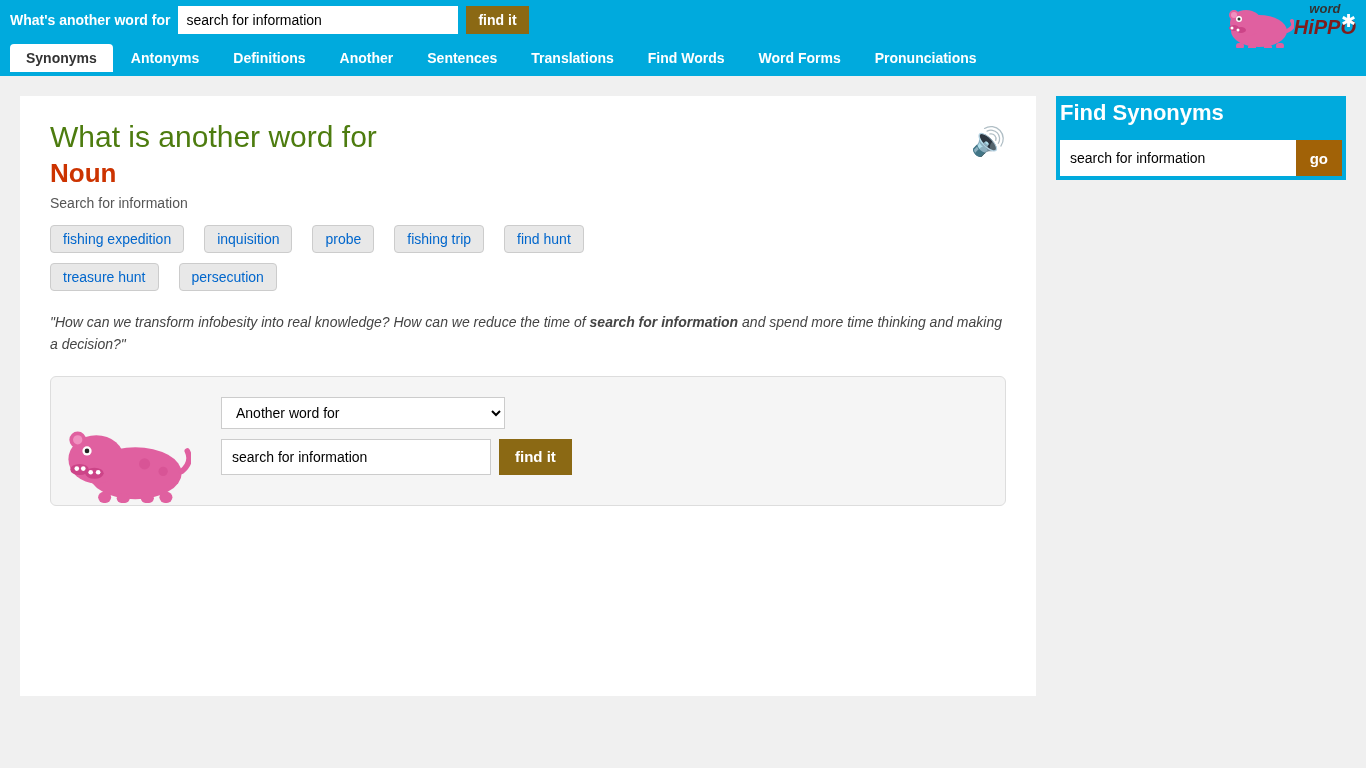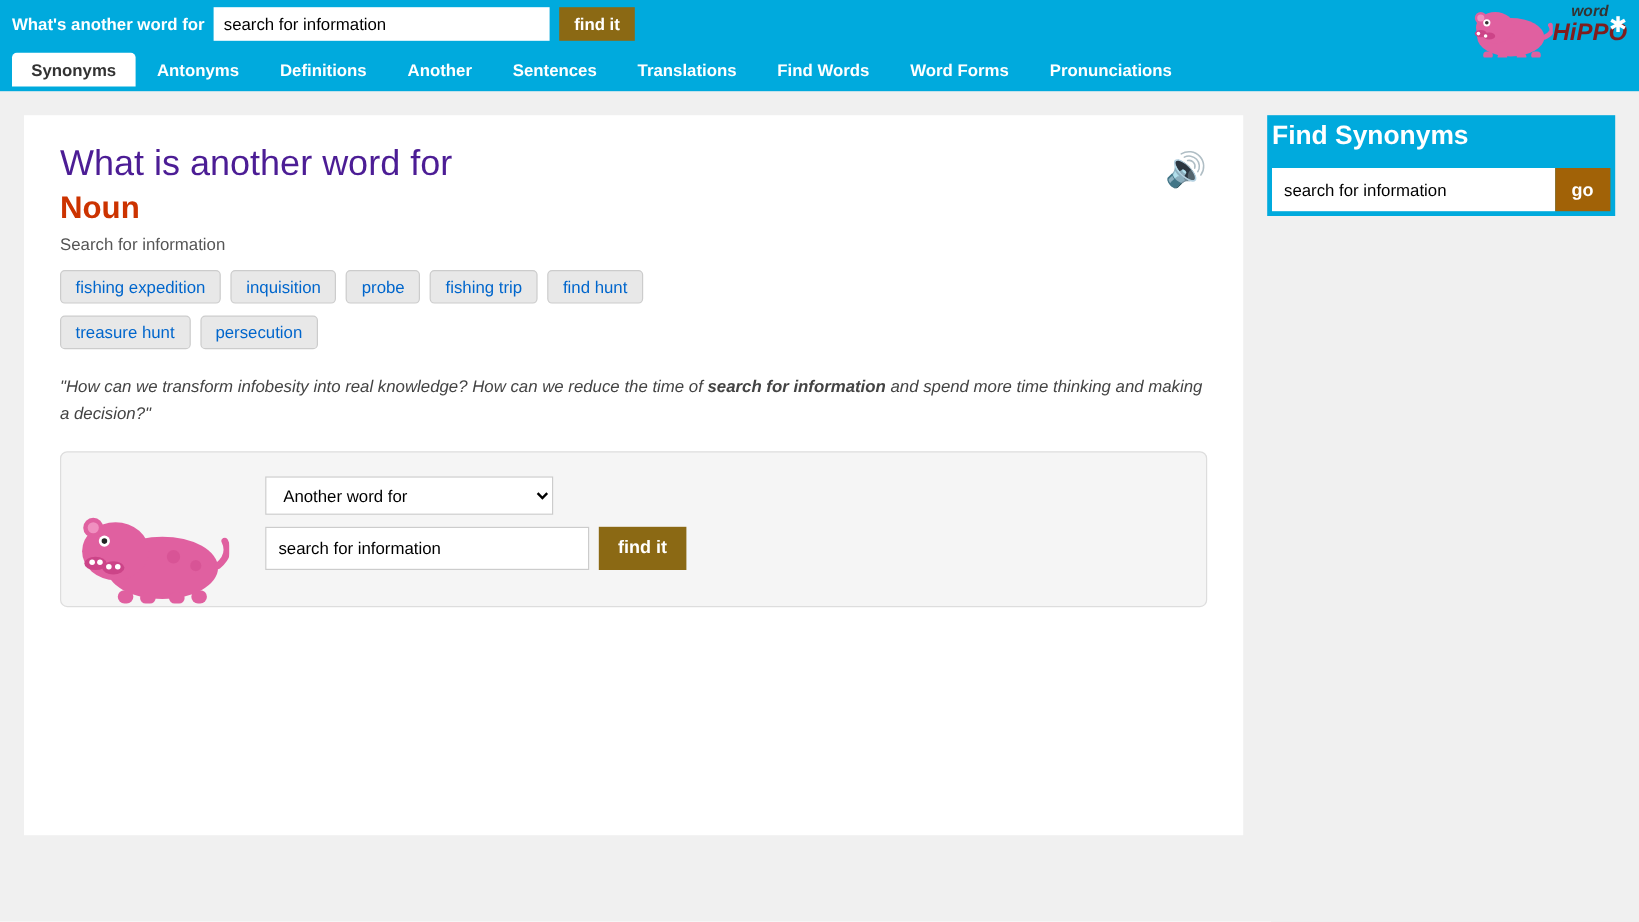--- a/index.html
+++ b/index.html
@@ -132,21 +132,21 @@
     #noun-subheading {
       font-size: 14px;
       color: #555;
       margin-bottom: 14px;
     }
 
     
     .word-tags-row {
       display: flex;
       flex-wrap: wrap;
-      gap: 8px;
+      gap: 20px;
       margin-bottom: 10px;
     }
     .word-tag {
       background: #e8e8e8;
       border: 1px solid #ccc;
       border-radius: 4px;
       padding: 5px 12px;
       font-size: 14px;
       color: #0066cc;
       cursor: pointer;
@@ -314,21 +314,21 @@
 </div>
 
 <div id="main-wrapper" style="display:flex; max-width:1366px; margin:0 auto; padding:20px 20px 20px 20px; gap:20px;">
 
   <div id="content-area" style="flex:1; background:white; padding:24px 30px; min-height:600px;">
 
     <div style="overflow:hidden;">
 
       <span id="sound-icon-wrap">🔊</span>
 
-      <h1 id="page-heading" style="font-size:30px; color:#4c1d95; font-weight:normal; margin-bottom:4px;">What is another word for</h1>
+      <h1 id="page-heading" style="font-size:30px; color:#4d7c0f; font-weight:normal; margin-bottom:4px;">What is another word for</h1>
     </div>
 
 
     <h3 id="noun-heading" style="font-size:26px; color:#cc3300; margin-bottom:6px;">Noun</h3>
     <p id="noun-subheading" style="font-size:14px; color:#555; margin-bottom:14px;">Search for information</p>
 
     <div class="word-tags-row">
       <a class="word-tag">fishing expedition</a>
       <a class="word-tag">inquisition</a>
       <a class="word-tag">probe</a>
@@ -370,21 +370,21 @@
         <rect x="60" y="102" width="14" height="10" rx="5" fill="#e060a0"></rect>
         <rect x="86" y="102" width="14" height="10" rx="5" fill="#e060a0"></rect>
         <rect x="106" y="100" width="14" height="12" rx="6" fill="#e060a0"></rect>
 
         <path d="M130 78 Q142 68 136 56" stroke="#e060a0" stroke-width="6" fill="none" stroke-linecap="round"></path>
 
         <circle cx="90" cy="70" r="6" fill="#cc4488" opacity="0.4"></circle>
         <circle cx="110" cy="78" r="5" fill="#cc4488" opacity="0.4"></circle>
       </svg>
 
-      <select id="find-more-select" style="padding:6px 10px; font-size:14px; border:1px solid #ccc; width:240px; background:white; cursor:pointer; margin-bottom:10px; display:block;">
+      <select id="find-more-select" style="padding:6px 10px; font-size:14px; border:1px solid #ccc; width:284px; background:white; cursor:pointer; margin-bottom:10px; display:block;">
         <option>Another word for</option>
         <option>Antonym for</option>
         <option>Definition of</option>
         <option>Rhymes with</option>
         <option>Sentences with</option>
         <option>Translations of</option>
         <option>Find words</option>
       </select>
       <div id="find-more-row" style="display:flex; gap:8px; align-items:center;">
         <input id="find-more-input" type="text" style="padding: 6px 10px; font-size: 14px; border: 1px solid rgb(204, 204, 204); width: 270px; height: 36px;" value="search for information">

